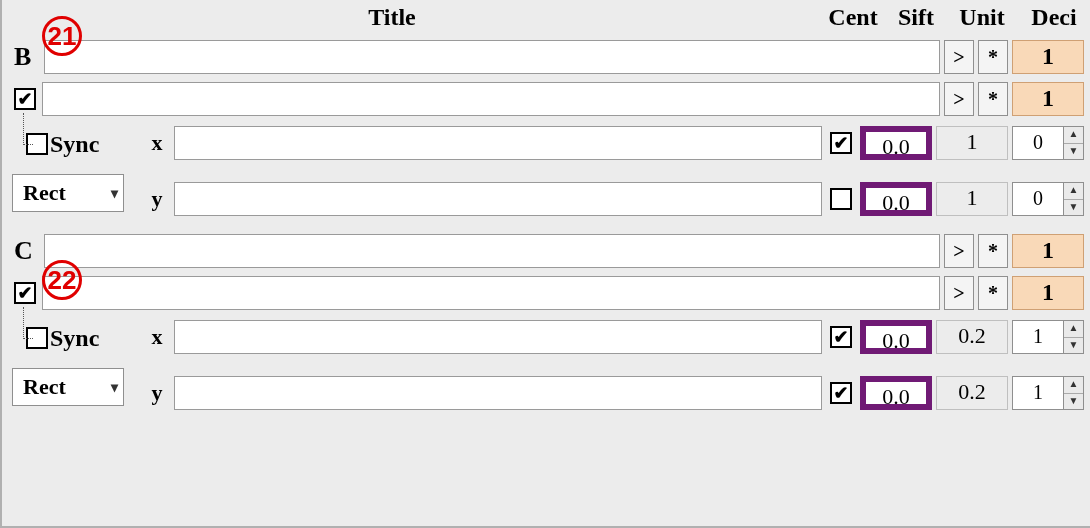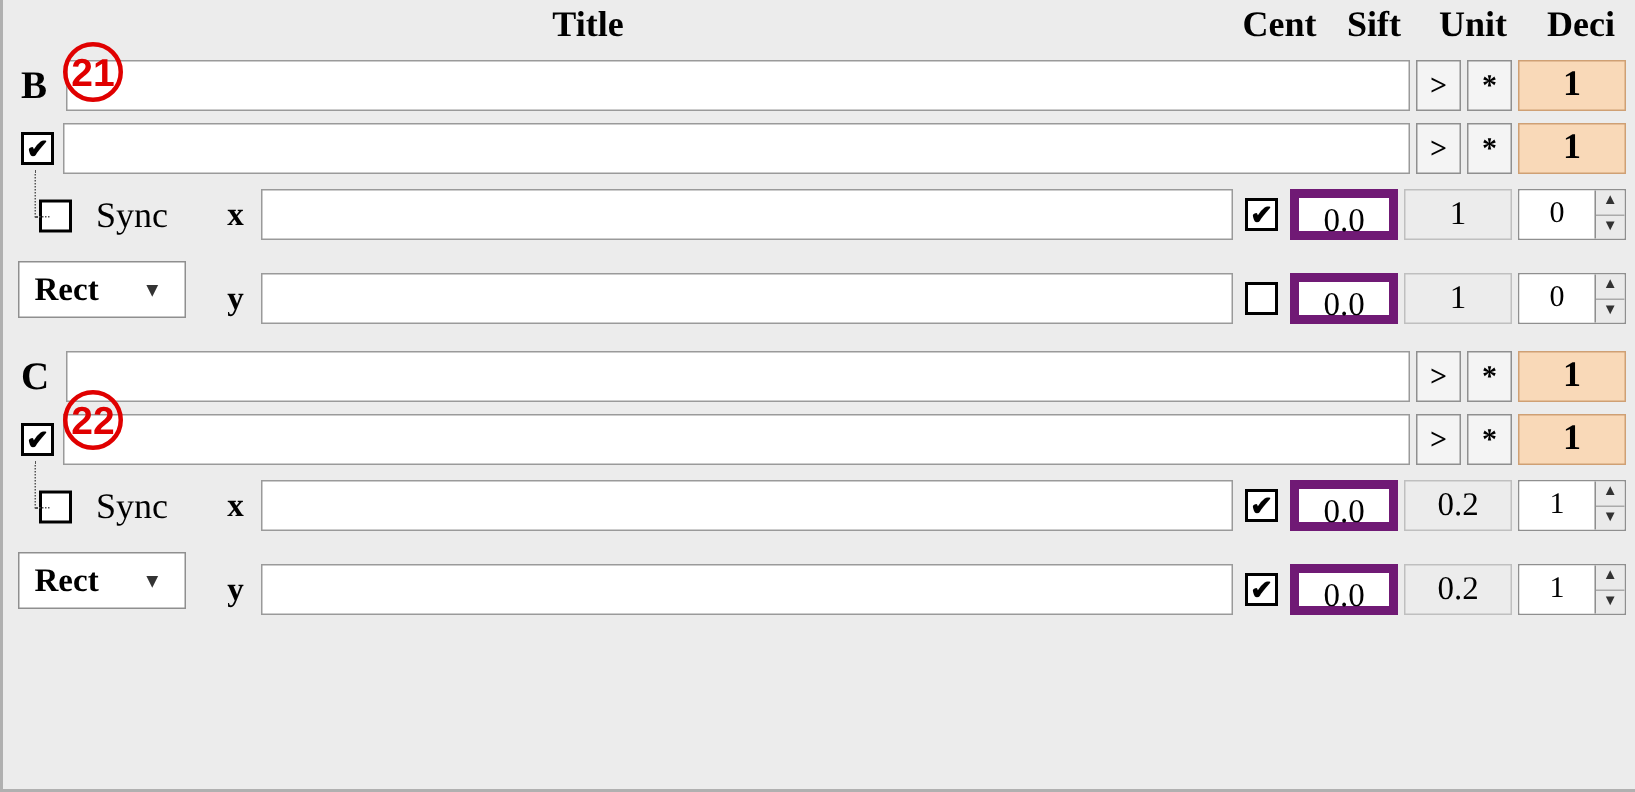--- a/index.html
+++ b/index.html
@@ -119,23 +119,23 @@
   }
   .tree-line::after {
     content: "";
     position: absolute;
     left: 11px;
     top: 21px;
     width: 10px;
     border-top: 1px dotted #555;
   }
   .sync-label {
-    font-weight: normal;
+    font-weight: bold;
     font-size: 24px;
-    margin-left: 16px;
+    margin-left: 2px;
     margin-right: 10px;
   }
   .axis-label {
     width: 18px;
     font-weight: bold;
     font-size: 22px;
     text-align: center;
     margin-left: 4px;
     margin-right: 4px;
   }
@@ -193,21 +193,21 @@
     color:#333;
   }
   .spinner .arrows div:first-child { border-bottom: 1px solid #aaa; }
   .select-rect {
     width: 112px;
     height: 38px;
     border: 1px solid #8f8f8f;
     background: #fff;
     display: flex;
     align-items: center;
-    padding: 0 18px 0 10px;
+    padding: 0 5px 0 10px;
     font-size: 22px;
     font-weight: bold;
     cursor: pointer;
     justify-content: space-between;
     margin-right: 6px;
   }
   .select-rect .caret {
     font-size: 14px;
     color:#333;
   }
@@ -383,16 +383,16 @@
           <span class="val">1</span>
           <span class="arrows">
               <div>▲</div>
               <div>▼</div>
             </span>
         </div>
       </div>
     </div>
   </div>
 
-  <div class="annot" style="top:28px; left:40px;">21</div>
+  <div class="annot" style="top:16px; left:40px;">21</div>
   <div class="annot" style="top:260px; left:40px;">22</div>
 
 </div>
 
 </body></html>

